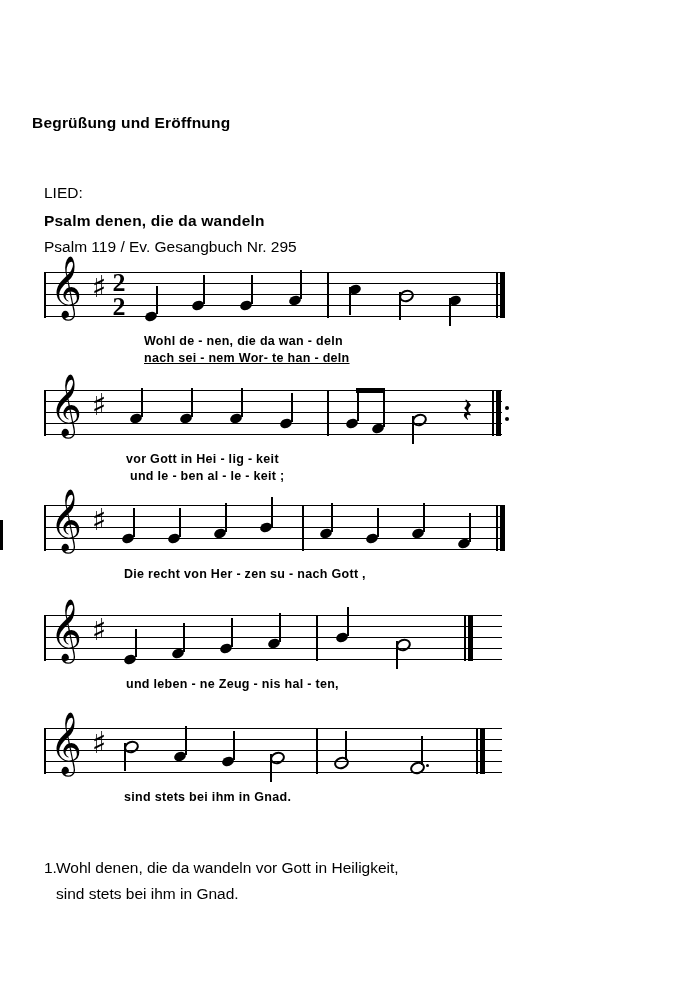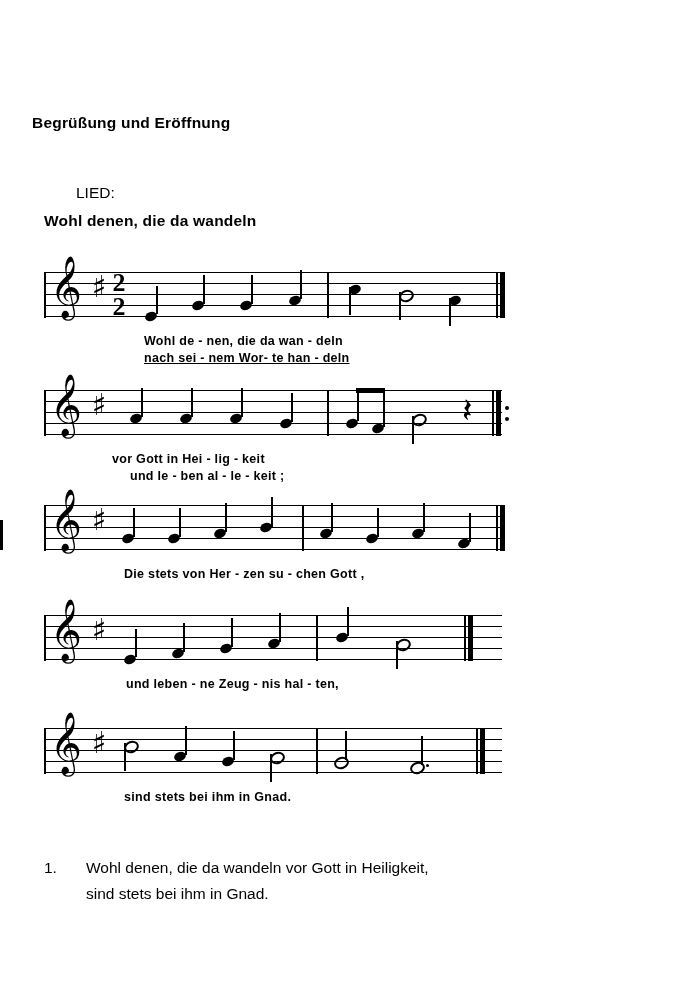--- a/index.html
+++ b/index.html
@@ -27,21 +27,21 @@
     letter-spacing: 0.2px;
     white-space: nowrap;
   }
   .plain {
     position: absolute;
     font-size: 15.5px;
     white-space: nowrap;
   }
   #title-processional { left: 44px; top: 41px; }
   #title-greeting { left: 32px; top: 114px; }
-  #lied-label { left: 44px; top: 184px; margin-left: 32px; }
+  #lied-label { left: 44px; top: 184px; }
   #lied-title { left: 44px; top: 212px; }
   #lied-source { left: 44px; top: 238px; }
 
   
   .system {
     position: absolute;
     left: 44px;
   }
   .staff-wrap {
     position: relative;
@@ -166,40 +166,41 @@
     font-size: 15.5px;
     line-height: 25.5px;
     white-space: nowrap;
   }
   .verse .num {
     position: absolute;
     left: 0;
     top: 0;
   }
   .verse .lines {
-    margin-left: 42px;
+    margin-left: 12px;
   }
   .left-mark {
     position: absolute;
     left: 0px;
     top: 520px;
     width: 3px;
     height: 30px;
     background: #000;
   }
 </style>
 </head>
 <body>
 
 <div class="page">
 
   <div class="heading" id="title-greeting">Begrüßung und Eröffnung</div>
 
   <div class="plain" id="lied-label">LIED:</div>
-  <div class="heading" id="lied-title">Wohl denen, die da wandeln</div>
+  <div class="heading" id="lied-title">Psalm denen, die da wandeln</div>
+  <div class="plain" id="lied-source">Psalm 119 / Ev. Gesangbuch Nr. 295</div>
 
   <div class="left-mark"></div>
 
   <div class="system" style="top:272px; width:458px;">
     <div class="staff-wrap">
       <div class="staff-lines">
         <div class="ln l0"></div>
           <div class="ln l1"></div>
           <div class="ln l2"></div>
           <div class="ln l3"></div>
@@ -270,21 +271,21 @@
         <div class="stem" style="left:368px; top:26px; height:28px;"></div>
       <div class="rest" style="left:418px; top:3px;">𝄽</div>
 
       <div class="barline" style="left:448px;"></div>
       <div class="barline thick" style="left:452px;"></div>
       <div class="repeat-dots" style="left:461px; top:16px;">
         <i style="top:0px; left:0px;"></i>
         <i style="top:11px; left:0px;"></i>
       </div>
     </div>
-    <div class="lyric-row" style="left:68px; top:62px;">vor   Gott    in    Hei -  lig -     keit</div>
+    <div class="lyric-row" style="left:82px; top:62px;">vor   Gott    in    Hei -  lig -     keit</div>
     <div class="lyric-row" style="left:86px; top:79px;">und   le -   ben   al -  le      - keit ;</div>
   </div>
 
   <div class="system" style="top:505px; width:458px;">
     <div class="staff-wrap">
       <div class="staff-lines">
         <div class="ln l0"></div>
           <div class="ln l1"></div>
           <div class="ln l2"></div>
           <div class="ln l3"></div>
@@ -310,21 +311,21 @@
       <div class="note" style="left:322px; top:29px;"></div>
         <div class="stem" style="left:333px; top:3px; height:29px;"></div>
       <div class="note" style="left:368px; top:24px;"></div>
         <div class="stem" style="left:379px; top:-2px; height:29px;"></div>
       <div class="note" style="left:414px; top:34px;"></div>
         <div class="stem" style="left:425px; top:8px; height:29px;"></div>
 
       <div class="barline" style="left:452px;"></div>
       <div class="barline thick" style="left:456px;"></div>
     </div>
-    <div class="lyric-row" style="left:80px; top:62px;">Die  stets  von  Her -  zen    su - chen  Gott ,</div>
+    <div class="lyric-row" style="left:80px; top:62px;">Die  recht  von  Her -  zen    su - nach  Gott ,</div>
   </div>
 
   <div class="system" style="top:615px; width:458px;">
     <div class="staff-wrap">
       <div class="staff-lines">
         <div class="ln l0"></div>
           <div class="ln l1"></div>
           <div class="ln l2"></div>
           <div class="ln l3"></div>
           <div class="ln l4"></div>

